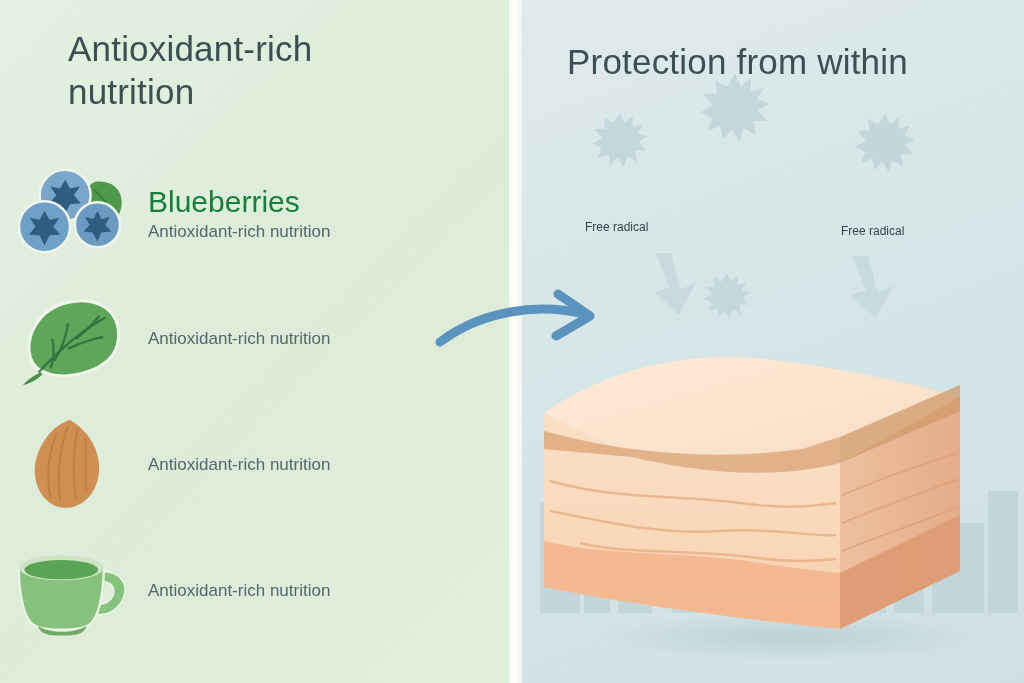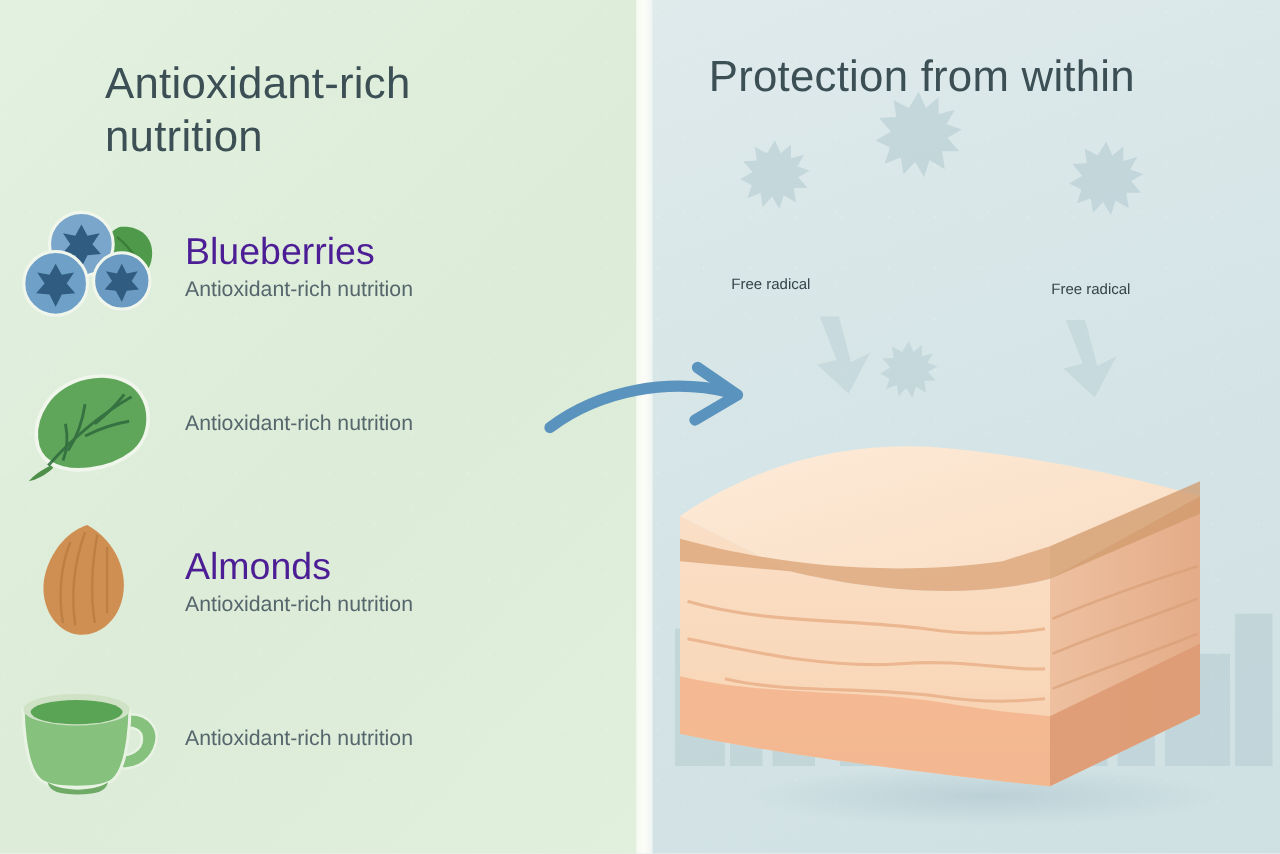--- a/index.html
+++ b/index.html
@@ -54,21 +54,21 @@
   
   .title {
     position: absolute;
     color: #3c4f55;
     font-size: 35px;
     line-height: 1.22;
     font-weight: 400;
     letter-spacing: .2px;
     white-space: pre-line;
   }
-  #left-title  { left: 68px;  top: 46px;  width: 400px; margin-left: 16px; }
+  #left-title  { left: 68px;  top: 28px;  width: 400px; }
   #right-title { left: 567px; top: 41px;  width: 420px; }
 
   
   .food-list {
     position: absolute;
     left: 0; top: 150px;
     width: 509px;
   }
   .food-item {
     position: relative;
@@ -79,21 +79,21 @@
   .food-icon {
     width: 140px;
     min-width: 140px;
     height: 118px;
     display: flex;
     align-items: center;
     justify-content: center;
   }
   .food-text { padding-left: 8px; }
   .food-name {
-    color: #4c1d95;
+    color: #15803d;
     font-size: 30px;
     line-height: 1.1;
     margin-bottom: 5px;
   }
   .food-sub {
     color: #55666c;
     font-size: 17px;
     line-height: 1.1;
   }
 
@@ -304,21 +304,20 @@
           <path d="M60 4 C84 18 94 44 88 66 C82 88 62 98 46 92 C28 85 20 62 26 42 C32 22 46 8 60 4 Z" fill="#cf8f52"></path>
           <g stroke="#b87a40" stroke-width="2" fill="none" opacity=".75">
             <path d="M58 10 C50 32 46 58 50 86"></path>
             <path d="M68 12 C64 34 62 60 66 84"></path>
             <path d="M46 18 C38 38 36 62 40 84"></path>
             <path d="M76 22 C76 42 76 62 76 76"></path>
           </g>
         </svg>
       </div>
       <div class="food-text">
-        <div class="food-name">Almonds</div>
         <div class="food-sub">Antioxidant-rich nutrition</div>
       </div>
     </div>
 
     <div class="food-item">
       <div class="food-icon">
         <svg viewBox="0 0 130 100" width="126" height="98">
           <path d="M96 30 C118 28 126 44 120 58 C114 72 100 76 92 74 L92 64 C100 64 110 60 110 50 C110 42 102 40 96 41 Z" fill="#86c17e" stroke="#e9f3e4" stroke-width="2"></path>
           <path d="M12 26 L100 26 C100 26 100 72 86 84 C76 92 36 92 26 84 C12 72 12 26 12 26 Z" fill="#86c17e" stroke="#e9f3e4" stroke-width="2.5"></path>
           <ellipse cx="56" cy="26" rx="44" ry="13" fill="#cfe2c5"></ellipse>

